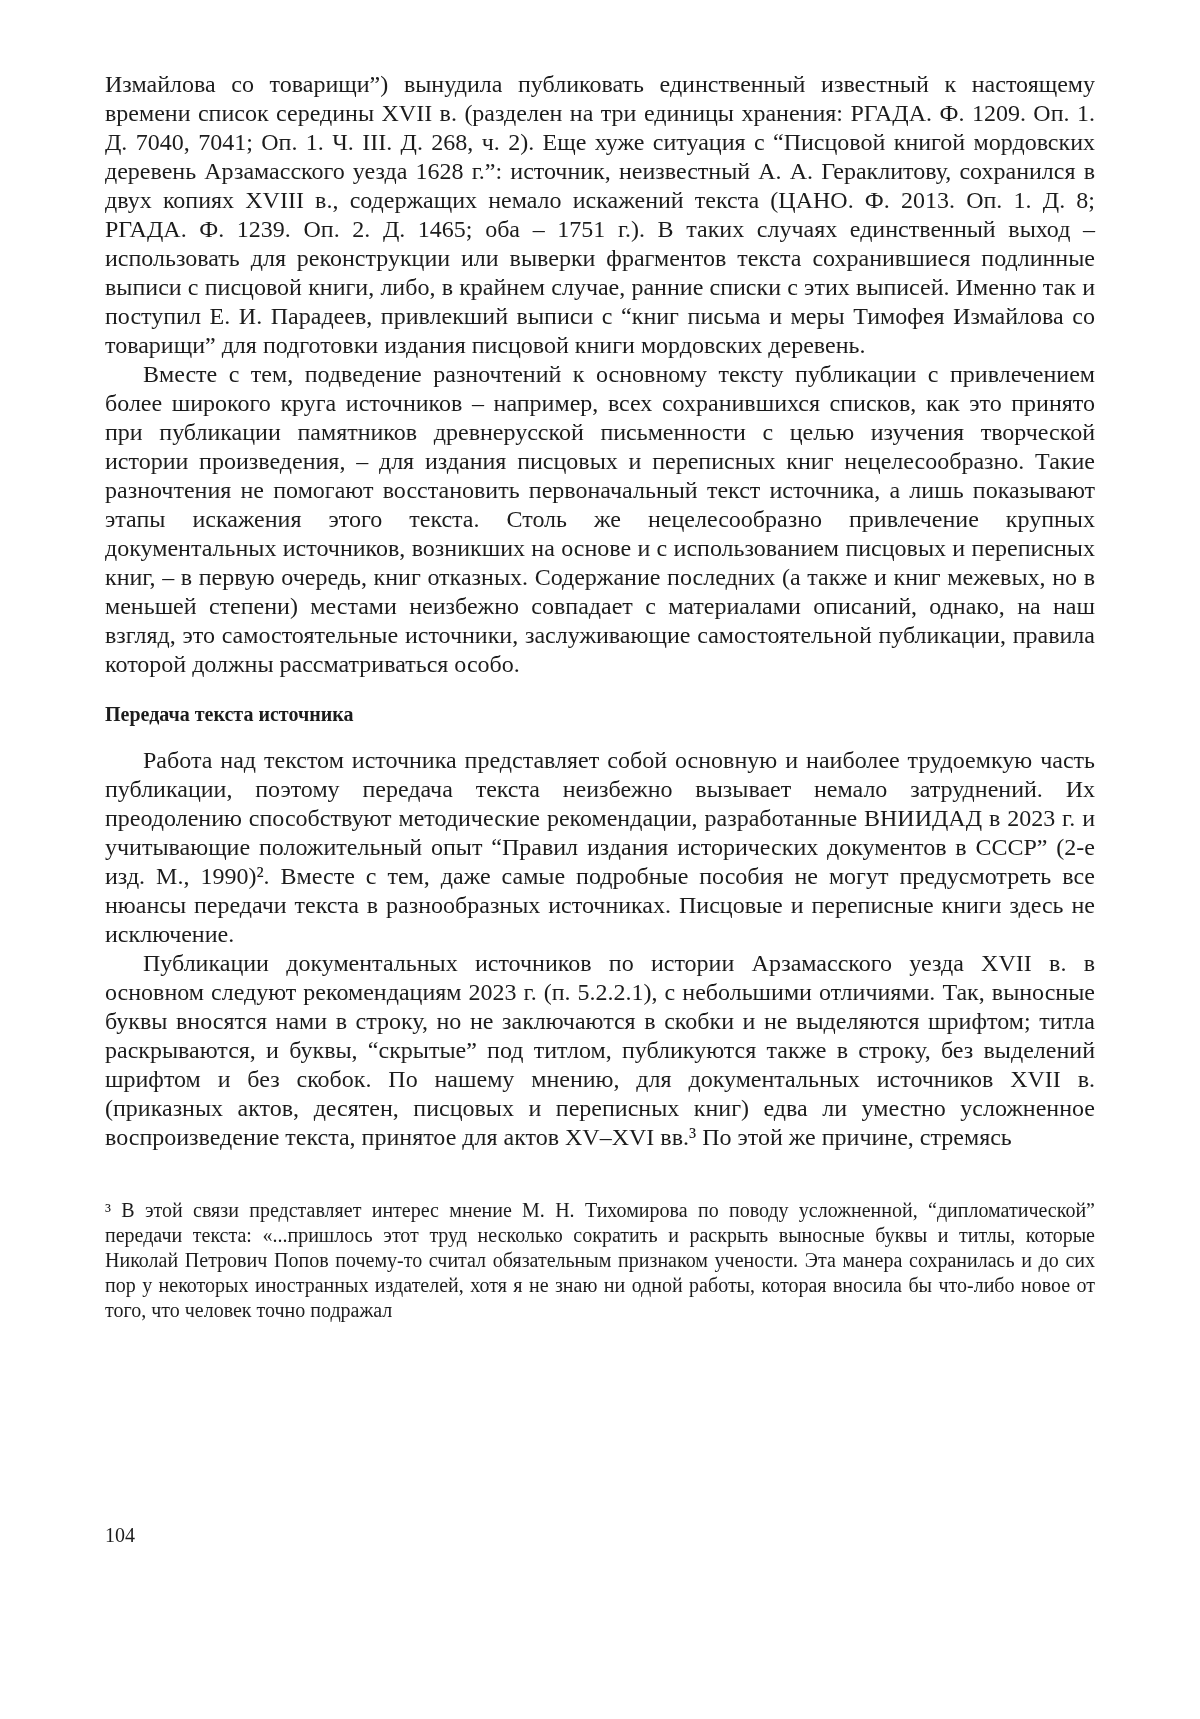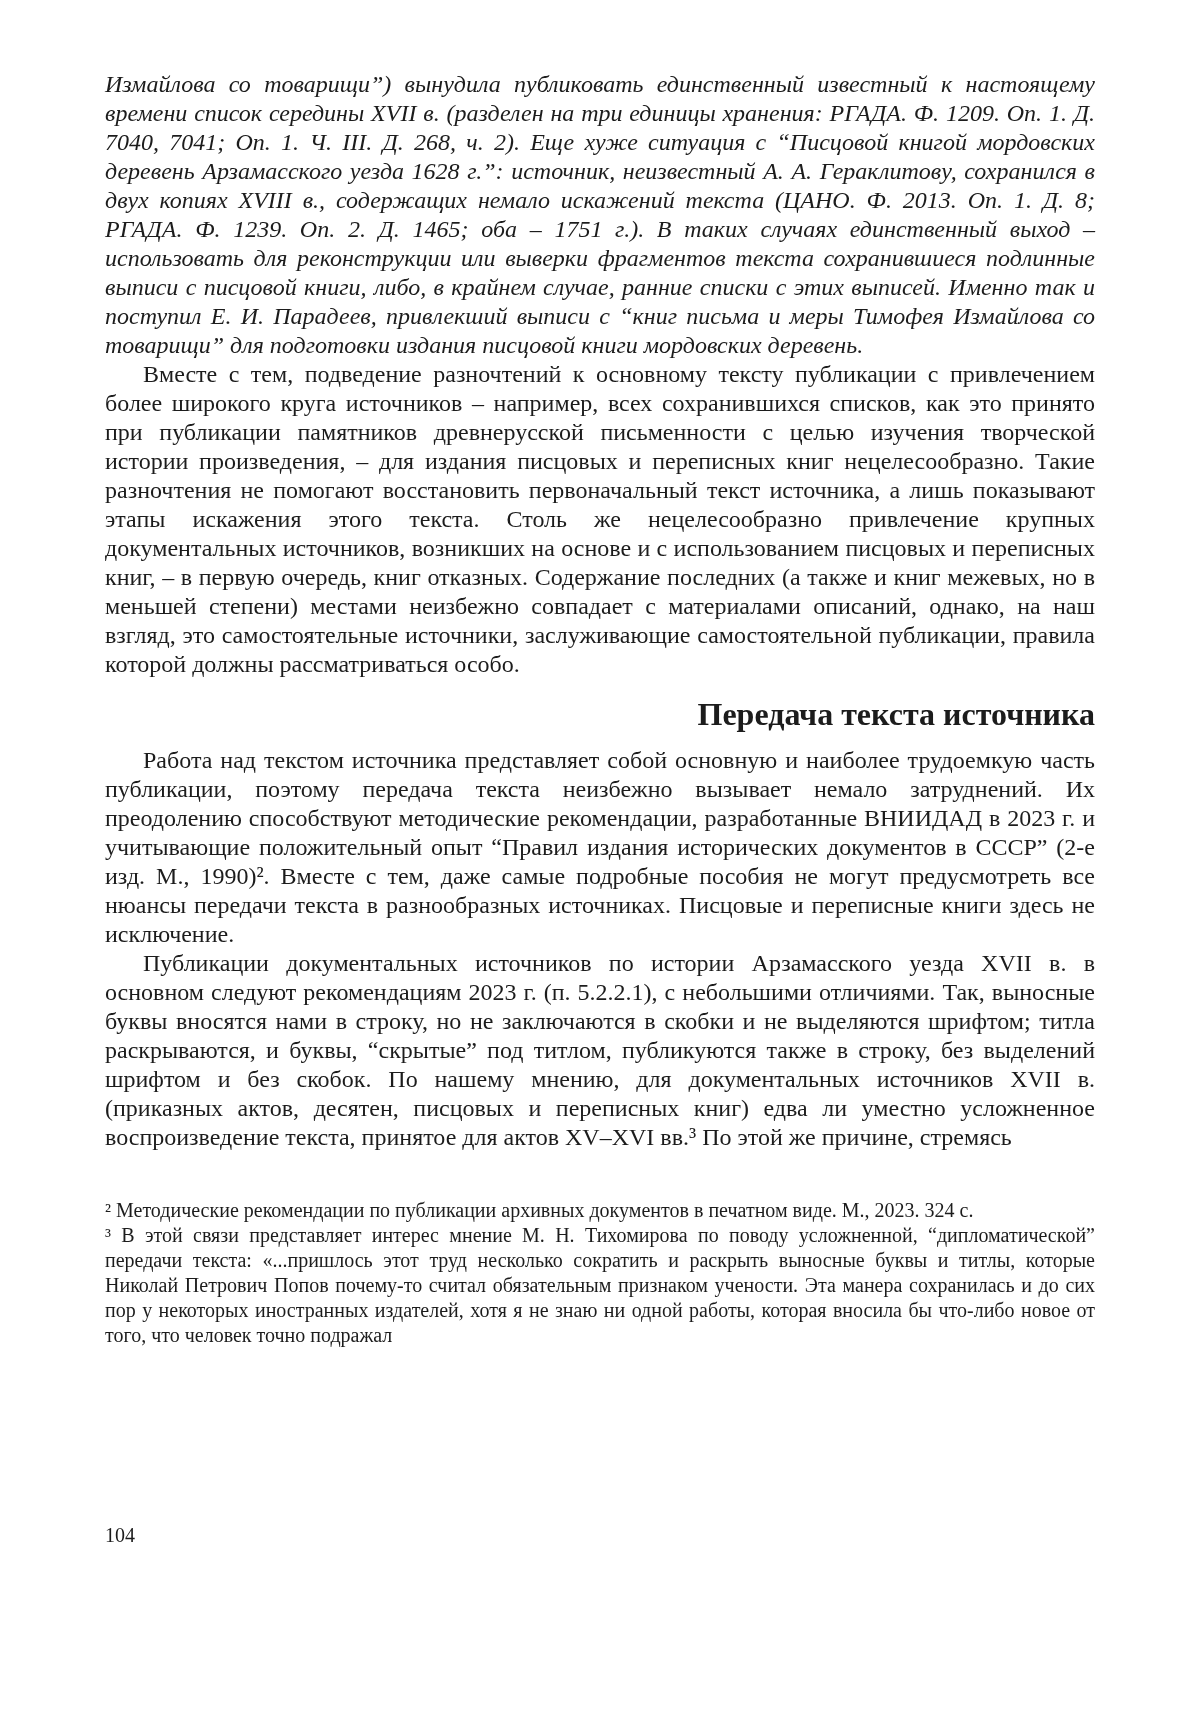--- a/index.html
+++ b/index.html
@@ -24,28 +24,28 @@
   }
 
   p.body {
     margin: 0;
     font-size: 24px;
     line-height: 29px;
     text-align: justify;
     text-indent: 38px;
     hyphens: auto;
   }
-  p.body.no-indent { text-indent: 0; font-style: italic; }
+  p.body.no-indent { text-indent: 0; }
 
   .section-heading {
     margin: 21px 0 17px;
-    font-size: 32px;
+    font-size: 20px;
     line-height: 29px;
     font-weight: bold;
-    text-align: right;
+    text-align: left;
   }
 
   .footnotes { margin-top: 46px; }
 
   p.footnote {
     margin: 0;
     font-size: 20px;
     line-height: 25px;
     text-align: justify;
     hyphens: auto;
@@ -70,21 +70,20 @@
 
     <p class="body">Вместе с тем, подведение разночтений к основному тексту публикации с привлечением более широкого круга источников – например, всех сохранившихся списков, как это принято при публикации памятников древнерусской письменности с целью изучения творческой истории произведения, – для издания писцовых и переписных книг нецелесообразно. Такие разночтения не помогают восстановить первоначальный текст источника, а лишь показывают этапы искажения этого текста. Столь же нецелесообразно привлечение крупных документальных источников, возникших на основе и с использованием писцовых и переписных книг, – в первую очередь, книг отказных. Содержание последних (а также и книг межевых, но в меньшей степени) местами неизбежно совпадает с материалами описаний, однако, на наш взгляд, это самостоятельные источники, заслуживающие самостоятельной публикации, правила которой должны рассматриваться особо.</p>
 
     <h2 class="section-heading">Передача текста источника</h2>
 
     <p class="body">Работа над текстом источника представляет собой основную и наиболее трудоемкую часть публикации, поэтому передача текста неизбежно вызывает немало затруднений. Их преодолению способствуют методические рекомендации, разработанные ВНИИДАД в 2023 г. и учитывающие положительный опыт “Правил издания исторических документов в СССР” (2-е изд. М., 1990)². Вместе с тем, даже самые подробные пособия не могут предусмотреть все нюансы передачи текста в разнообразных источниках. Писцовые и переписные книги здесь не исключение.</p>
 
     <p class="body">Публикации документальных источников по истории Арзамасского уезда XVII в. в основном следуют рекомендациям 2023 г. (п. 5.2.2.1), с небольшими отличиями. Так, выносные буквы вносятся нами в строку, но не заключаются в скобки и не выделяются шрифтом; титла раскрываются, и буквы, “скрытые” под титлом, публикуются также в строку, без выделений шрифтом и без скобок. По нашему мнению, для документальных источников XVII в. (приказных актов, десятен, писцовых и переписных книг) едва ли уместно усложненное воспроизведение текста, принятое для актов XV–XVI вв.³ По этой же причине, стремясь</p>
 
     <div class="footnotes">
-      <p class="footnote">² Методические рекомендации по публикации архивных документов в печатном виде. М., 2023. 324 с.</p>
       <p class="footnote">³ В этой связи представляет интерес мнение М. Н. Тихомирова по поводу усложненной, “дипломатической” передачи текста: «...пришлось этот труд несколько сократить и раскрыть выносные буквы и титлы, которые Николай Петрович Попов почему-то считал обязательным признаком учености. Эта манера сохранилась и до сих пор у некоторых иностранных издателей, хотя я не знаю ни одной работы, которая вносила бы что-либо новое от того, что человек точно подражал</p>
     </div>
 
   </div>
 
   <div class="page-number">104</div>
 
 </div>
 
 </body></html>

